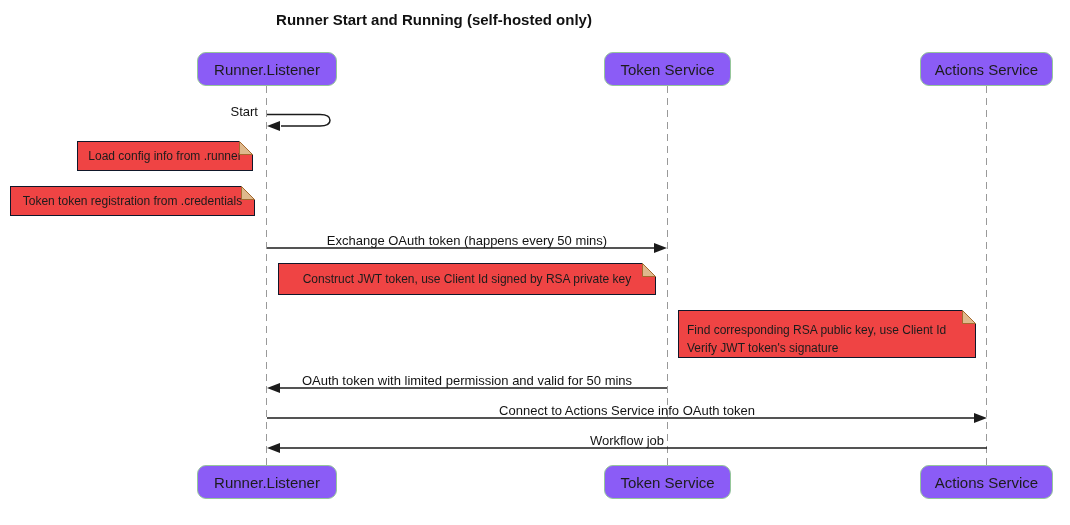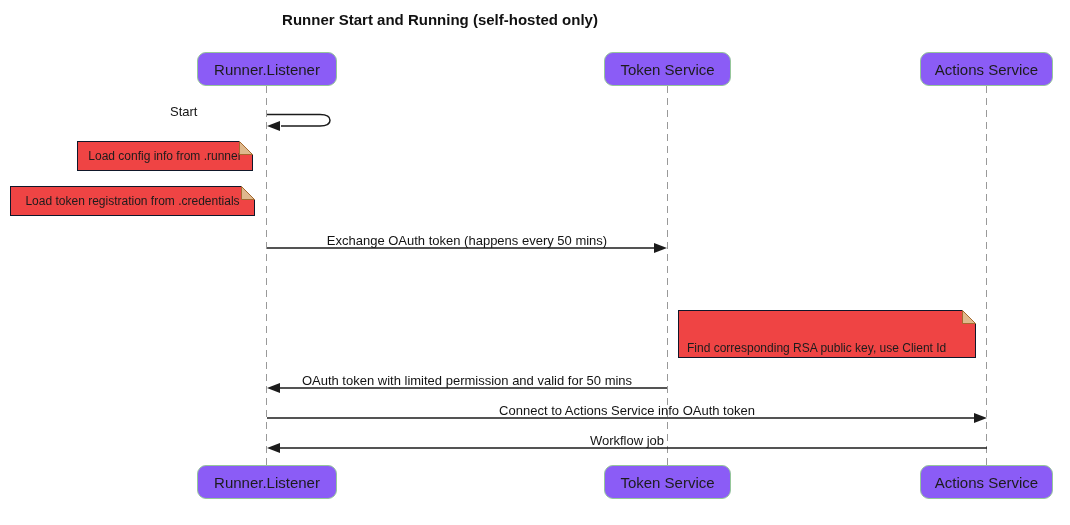--- a/index.html
+++ b/index.html
@@ -14,21 +14,20 @@
   }
   .layer { position: absolute; left: 0; top: 0; }
   .title {
     position: absolute;
     left: 0; top: 11px;
     width: 868px;
     text-align: center;
     font-size: 15px;
     font-weight: bold;
     color: #111111;
-    padding-left: 6px;
   }
   .actor {
     position: absolute;
     height: 34px;
     background: #8b5cf6;
     border: 1px solid #95c79a;
     border-radius: 9px;
     display: flex;
     align-items: center;
     justify-content: center;
@@ -36,21 +35,21 @@
     color: #1c1c1c;
     box-sizing: border-box;
   }
   .msg-label {
     position: absolute;
     font-size: 13px;
     white-space: nowrap;
     color: #131313;
   }
   .center { text-align: center; }
-  .right { }
+  .right { text-align: right; }
   .note {
     position: absolute;
     background: #ef4444;
     border: 1px solid #0f172a;
     box-sizing: border-box;
     font-size: 12px;
     display: flex;
     align-items: center;
     justify-content: center;
     color: #1c1c1c;
@@ -124,27 +123,35 @@
       <path d="M0.5 0.5 L0.5 13.5 L13.5 13.5 Z" fill="#dfb98d" stroke="#a5692f" stroke-width="1"></path>
     </svg>
     <span>Load config info from .runner</span>
   </div>
 
   <div class="note" style="left:10px; top:186px; width:245px; height:30px;">
     <svg class="fold" width="14" height="14" viewBox="0 0 14 14">
       <path d="M0 0 L14 0 L14 14 Z" fill="#ffffff"></path>
       <path d="M0.5 0.5 L0.5 13.5 L13.5 13.5 Z" fill="#dfb98d" stroke="#a5692f" stroke-width="1"></path>
     </svg>
-    <span>Load token registration from .credentials</span>
+    <span>Token token registration from .credentials</span>
   </div>
 
+  <div class="note" style="left:278px; top:263px; width:378px; height:32px;">
+    <svg class="fold" width="14" height="14" viewBox="0 0 14 14">
+      <path d="M0 0 L14 0 L14 14 Z" fill="#ffffff"></path>
+      <path d="M0.5 0.5 L0.5 13.5 L13.5 13.5 Z" fill="#dfb98d" stroke="#a5692f" stroke-width="1"></path>
+    </svg>
+    <span>Construct JWT token, use Client Id signed by RSA private key</span>
+  </div>
 
   <div class="note left-text" style="left:678px; top:310px; width:298px; height:48px;align-items:flex-end;">
     <svg class="fold" width="14" height="14" viewBox="0 0 14 14">
       <path d="M0 0 L14 0 L14 14 Z" fill="#ffffff"></path>
       <path d="M0.5 0.5 L0.5 13.5 L13.5 13.5 Z" fill="#dfb98d" stroke="#a5692f" stroke-width="1"></path>
     </svg>
     <span class="lines">
       <span style="display:block">Find corresponding RSA public key, use Client Id</span>
+      <span style="display:block">Verify JWT token's signature</span>
     </span>
   </div>
 
 </div>
 
 </body></html>

